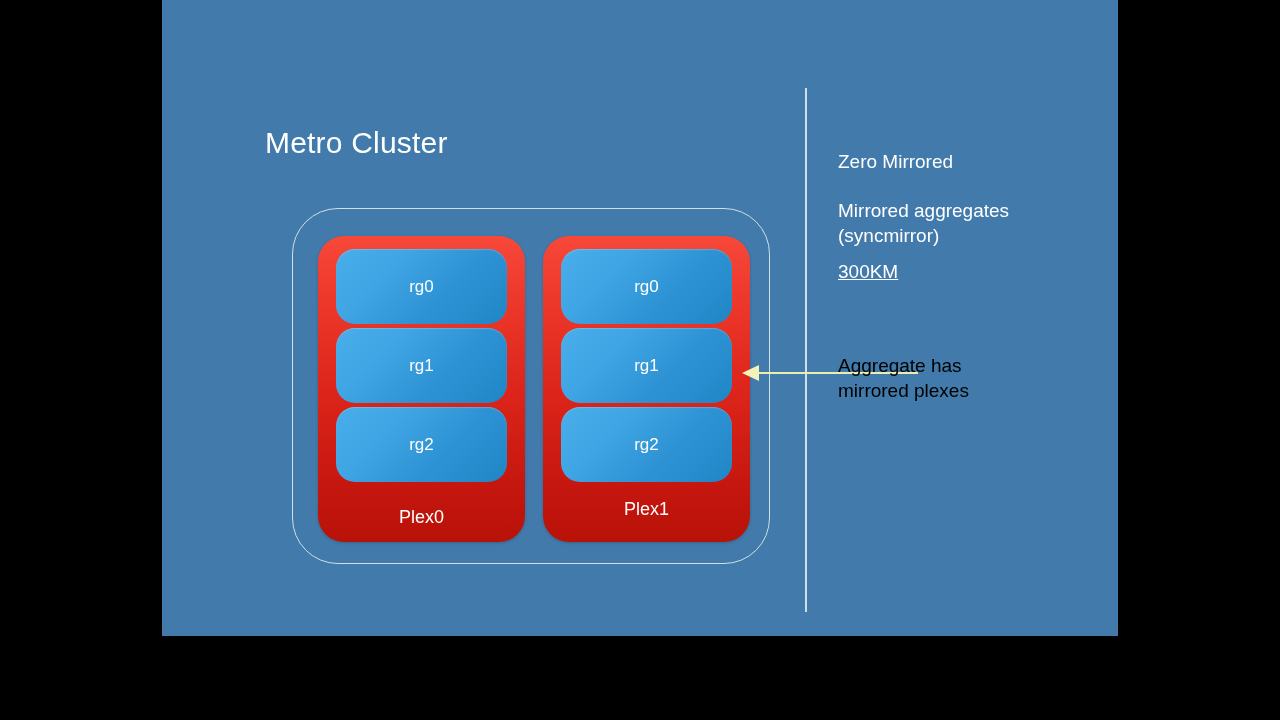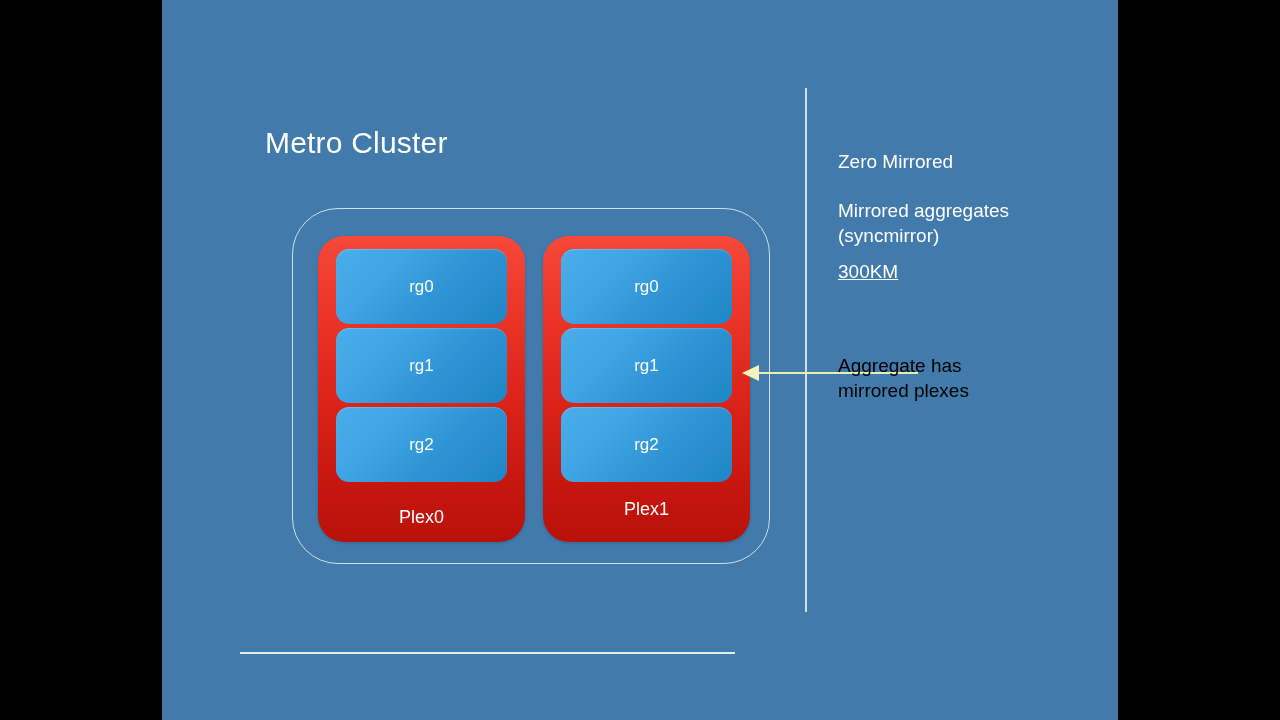--- a/index.html
+++ b/index.html
@@ -20,21 +20,21 @@
     height: 720px;
     background: #000000;
   }
 
   
   #slide {
     position: absolute;
     left: 162px;
     top: 0px;
     width: 956px;
-    height: 720px;
+    height: 636px;
     background: #417aab;
     overflow: hidden;
   }
 
   
   #slide-title {
     position: absolute;
     left: 103px;
     top: 126px;
     font-size: 30px;
@@ -78,21 +78,21 @@
     position: absolute;
     left: 18px;
     top: 13px;
     right: 18px;
   }
 
   .rg {
     position: relative;
     height: 75px;
     margin-bottom: 4px;
-    border-radius: 13px;
+    border-radius: 19px;
     background: linear-gradient(135deg,
         #49aeea 0%,
         #3fa5e4 30%,
         #2e93d4 62%,
         #1f86c6 100%);
     box-shadow: inset 0 1px 1px rgba(255,255,255,0.20);
   }
 
   .rg-label {
     position: absolute;

